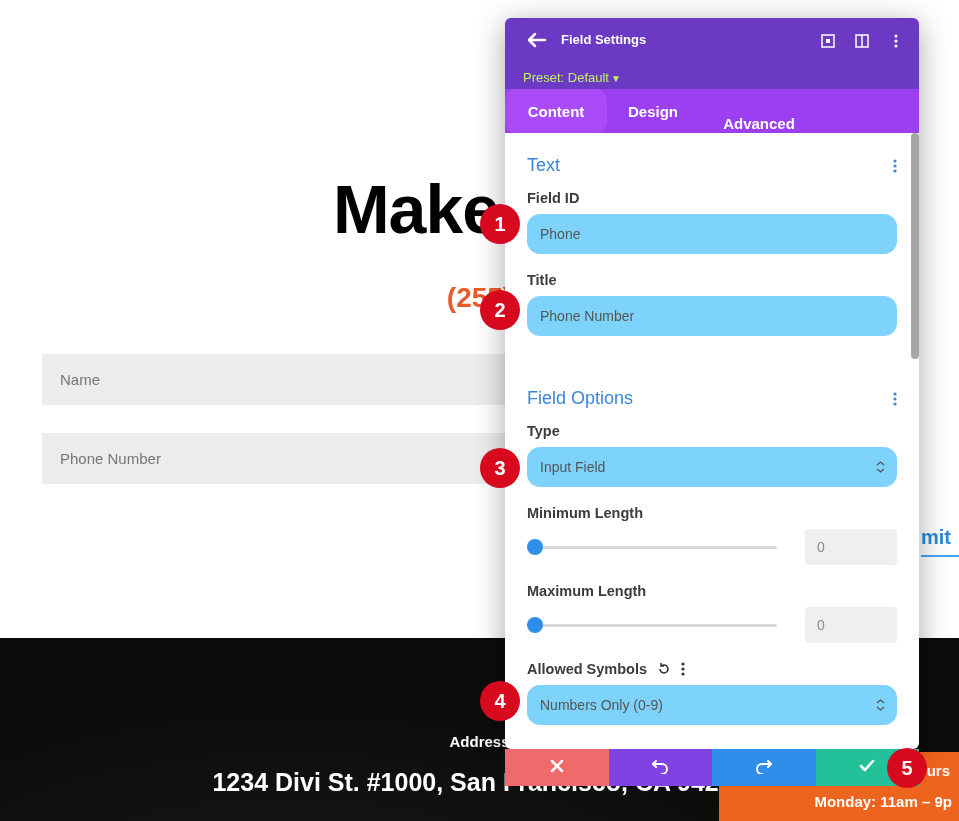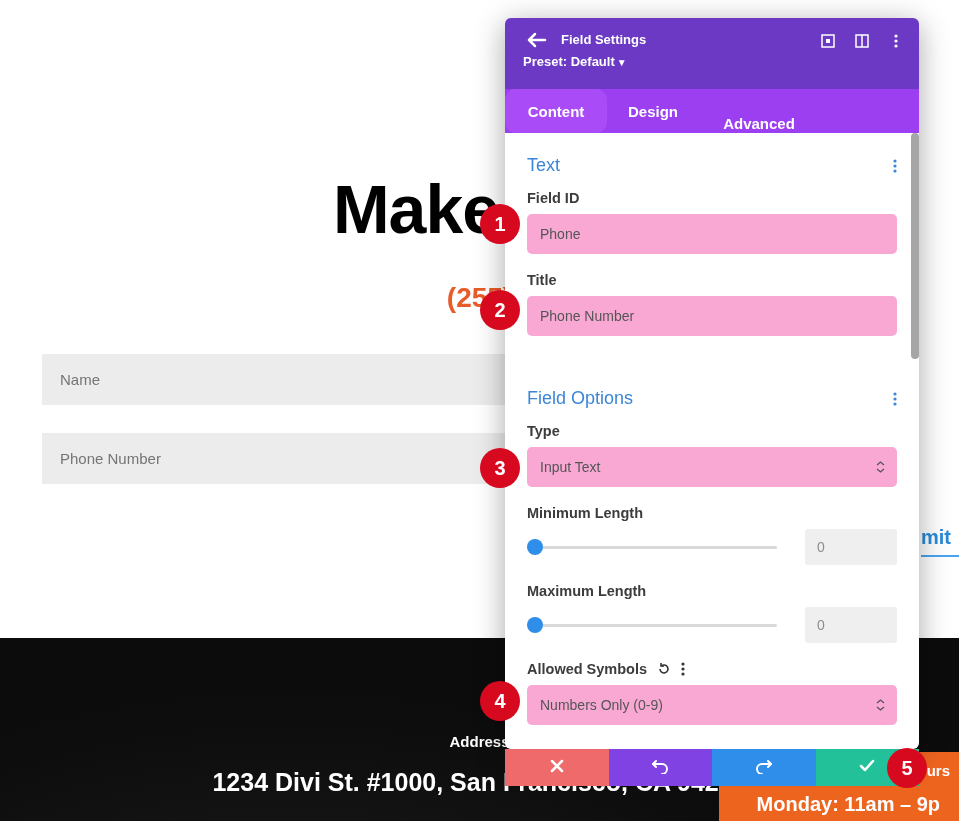--- a/index.html
+++ b/index.html
@@ -15,28 +15,28 @@
 .field-input2 { width: 100%; background: #ececec; border: none; padding: 17px 18px; font-size: 15px; color: #888; }
 
 .submit-link { position: absolute; right: 0; top: 516px; color: #2b8ad8; font-size: 20px; font-weight: 600; padding: 10px 8px 6px 0; border-bottom: 2px solid #4aa5f0; }
 
 .dark-footer { position: absolute; left: 0; right: 0; top: 638px; height: 183px; background: #0c0c0c; background-image: radial-gradient(ellipse at 30% 200%, rgba(40,40,40,0.6), transparent 60%); color: #fff; padding-top: 95px; }
 .address-label { text-align: center; font-size: 15px; font-weight: 700; margin-bottom: 18px; }
 .address-val { text-align: center; font-size: 25px; font-weight: 800; margin: 0 30px; }
 
 .orange-bar { position: absolute; right: 0; top: 752px; width: 240px; height: 69px; background: #ed641f; color: #fff; font-size: 15px; font-weight: 700; padding: 10px 5px 0 0; text-align: right; }
 .orange-bar .lbl { font-size: 15px; margin-bottom: 14px; margin-right: 4px; }
-.orange-bar .val { font-size: 20px; margin-right: 14px; }
+.orange-bar .val { font-size: 15px; margin-right: 2px; }
 
 
 .panel { position: absolute; left: 505px; top: 18px; width: 414px; height: 731px; background: #fff; border-radius: 6px; box-shadow: 0 6px 30px rgba(0,0,0,0.35); overflow: hidden; z-index: 5; }
 .panel-hdr { background: #6b39c4; color: #fff; height: 71px; padding: 11px 18px 0; position: relative; }
 .panel-hdr .back { position: absolute; left: 22px; top: 14px; }
 .panel-title { font-size: 13px; font-weight: 700; margin-left: 38px; margin-top: 3px; }
-.panel-preset { font-size: 13px; margin-left: 0; margin-top: 7px; color: #ffffff; font-weight: 700; }
+.panel-preset { font-size: 13px; margin-left: 0; margin-top: 23px; color: #bef264; font-weight: 400; }
 .panel-preset .arr { font-size: 10px; margin-left: 2px; }
 .hdr-icons { position: absolute; right: 14px; top: 14px; display: flex; gap: 16px; }
 .hdr-icons .ic { width: 18px; height: 18px; display: flex; align-items: center; justify-content: center; }
 
 .tabs { background: #9b3ff0; display: flex; height: 44px; }
 .tab { flex: 0 0 auto; color: #fff; font-size: 15px; font-weight: 700; display: flex; align-items: center; justify-content: center; cursor: pointer; border-radius: 11px; }
 .tab.t1 { width: 102px; background: #a94cf7; }
 .tab.t2 { width: 92px; }
 .tab.t3 { width: 120px; margin-top: 24px; }
 
@@ -44,21 +44,21 @@
 .scroll-inner { position: absolute; inset: 0; padding-bottom: 8px; }
 .scrollbar-track { position: absolute; right: 0; top: 0; width: 8px; height: 226px; background: #a6a6a6; border-radius: 4px; }
 
 .section-hd { display: flex; justify-content: space-between; align-items: center; padding: 22px 22px 14px; }
 .section-title { color: #3b86d8; font-size: 18px; font-weight: 500; }
 .more-dots { color: #3b86d8; font-size: 18px; font-weight: 700; letter-spacing: -2px; }
 .more-dots svg, .panel svg { display: block; }
 
 .fld-group { padding: 0 22px 18px; }
 .fld-label { font-size: 14.5px; font-weight: 700; color: #3c3c3c; margin-bottom: 8px; display: flex; align-items: center; gap: 10px; }
-.txt-input { width: 100%; background: #f9a8d4; border: none; border-radius: 5px; padding: 12px 13px; font-size: 14px; color: #555; }
+.txt-input { width: 100%; background: #7dd3fc; border: none; border-radius: 13px; padding: 12px 13px; font-size: 14px; color: #555; }
 
 .select-wrap { position: relative; }
 .select-wrap .caret { position: absolute; right: 12px; top: 50%; transform: translateY(-50%); }
 
 .slider-row { display: flex; align-items: center; gap: 28px; margin-top: 8px; }
 .slider-track { flex: 1; height: 3px; background: #d9d9d9; border-radius: 2px; position: relative; }
 .slider-thumb { width: 16px; height: 16px; border-radius: 50%; background: #2f8eea; position: absolute; left: 0; top: -7px; }
 .slider-val { width: 92px; background: #efefef; border: none; border-radius: 3px; padding: 10px 12px; font-size: 14px; color: #8c8c8c; }
 
 .panel-footer { position: absolute; left: 505px; top: 749px; width: 414px; height: 37px; display: flex; z-index: 6; }
@@ -172,21 +172,21 @@
               <circle cx="2" cy="2" r="1.6" fill="#3b86d8"></circle>
               <circle cx="2" cy="7" r="1.6" fill="#3b86d8"></circle>
               <circle cx="2" cy="12" r="1.6" fill="#3b86d8"></circle>
             </svg>
         </span>
       </div>
 
       <div class="fld-group">
         <div class="fld-label">Type</div>
         <div class="select-wrap">
-          <div class="txt-input">Input Text</div>
+          <div class="txt-input">Input Field</div>
           <span class="caret">
             <svg width="9" height="12" viewBox="0 0 9 12">
                 <path d="M1 4 L4.5 1 L8 4" stroke="#555" stroke-width="1.3" fill="none"></path>
                 <path d="M1 8 L4.5 11 L8 8" stroke="#555" stroke-width="1.3" fill="none"></path>
               </svg>
           </span>
         </div>
       </div>
 
       <div class="fld-group">

